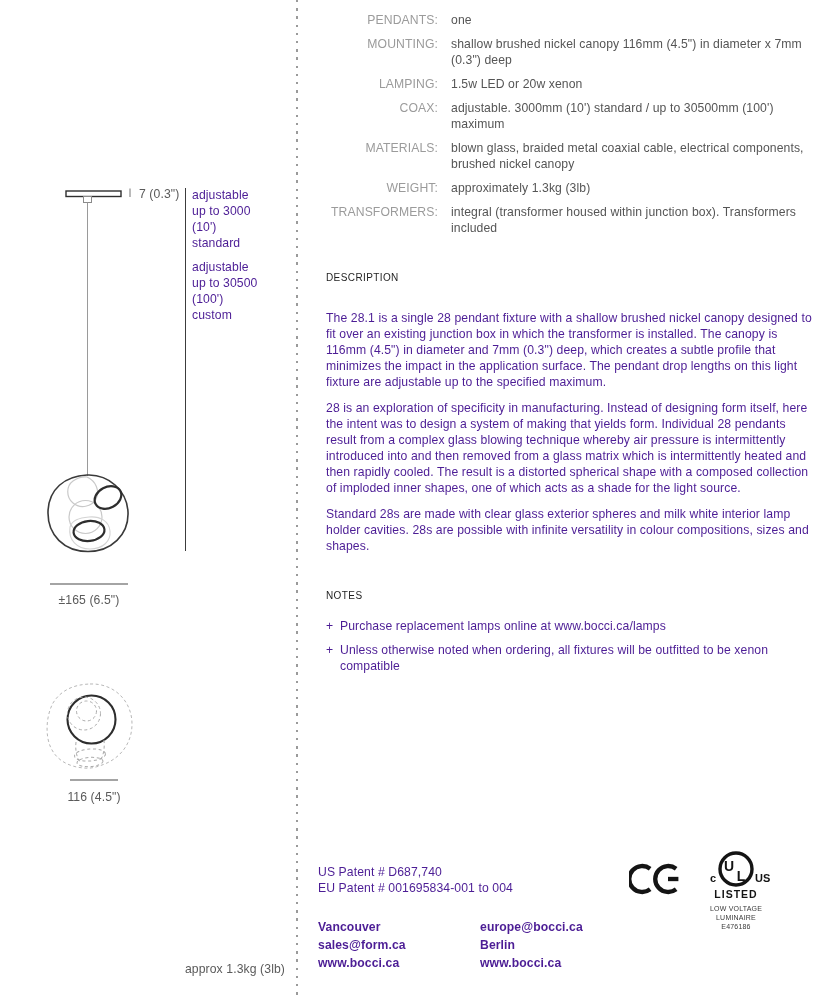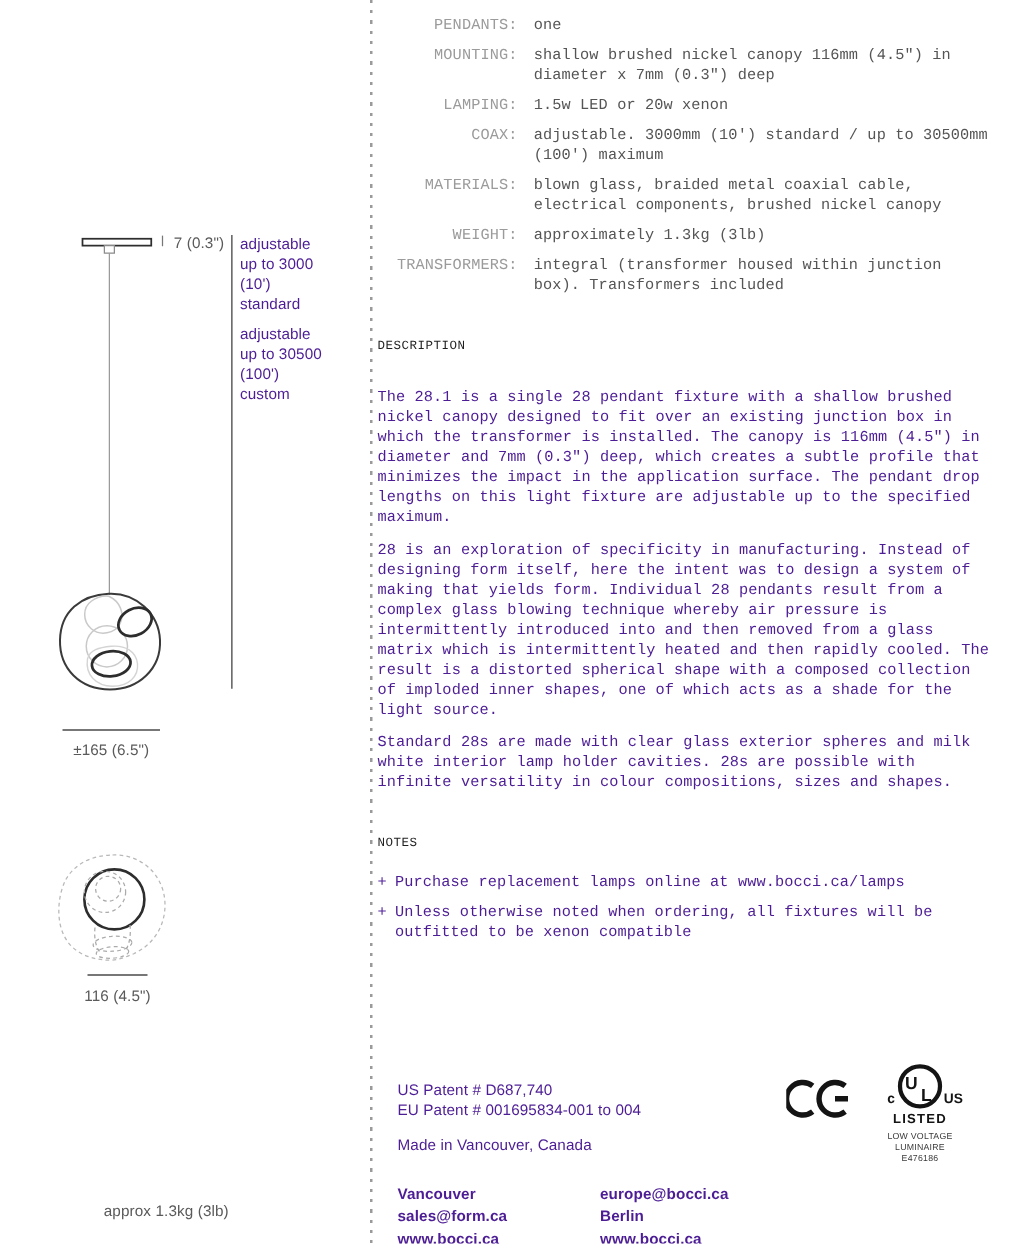--- a/index.html
+++ b/index.html
@@ -12,21 +12,21 @@
     overflow:hidden;
   }
   .txt{font-size:12.2px;line-height:16px;letter-spacing:.1px;color:#4c1d95;}
   .pre{white-space:pre-line;}
   .divider{
     position:absolute;left:296px;top:0;width:2px;height:995px;
     background:repeating-linear-gradient(to bottom,#9a9a9a 0px,#9a9a9a 2.5px,transparent 2.5px,transparent 8.2px);
   }
   .abs{position:absolute;}
   
-  .content-col{position:absolute;left:302px;top:12px;width:490px;font-family:Liberation Mono, monospace;}
+  .content-col{position:absolute;left:326px;top:12px;width:490px;}
   .spec-grid{
     display:grid;grid-template-columns:112px 1fr;
     column-gap:13px;row-gap:8px;
     font-size:12.2px;line-height:16px;letter-spacing:.1px;
   }
   .spec-label{color:#9b9b9b;text-align:right;}
   .spec-value{color:#555;}
   .section-heading{
     font-size:10px;line-height:16px;color:#1f1f1f;
     letter-spacing:.4px;margin:34px 0 0 0;font-weight:400;
@@ -95,21 +95,21 @@
   <div class="abs txt pre" style="left:192px;top:187px;">adjustable
 up to 3000
 (10')
 standard</div>
   <div class="abs txt pre" style="left:192px;top:259px;">adjustable
 up to 30500
 (100')
 custom</div>
   <div class="abs txt dim-label" style="left:39px;top:592px;width:100px;text-align:center;">±165 (6.5")</div>
   <div class="abs txt dim-label" style="left:44px;top:789px;width:100px;text-align:center;">116 (4.5")</div>
-  <div class="abs txt dim-label" style="left:83px;top:961px;width:190px;">approx 1.3kg (3lb)</div>
+  <div class="abs txt dim-label" style="left:95px;top:961px;width:190px;text-align:right;">approx 1.3kg (3lb)</div>
 
   <div class="content-col">
 
     <div class="spec-grid">
       <div class="spec-label">PENDANTS:</div>
       <div class="spec-value">one</div>
       <div class="spec-label">MOUNTING:</div>
       <div class="spec-value">shallow brushed nickel canopy 116mm (4.5") in diameter x 7mm (0.3") deep</div>
       <div class="spec-label">LAMPING:</div>
       <div class="spec-value">1.5w LED or 20w xenon</div>
@@ -137,21 +137,20 @@
       <div class="txt note-item">
         <span class="note-bullet">+</span>
         <span>Unless otherwise noted when ordering, all fixtures will be outfitted to be xenon compatible</span>
       </div>
     </div>
   </div>
 
   <div class="footer-left txt">
     <div>US Patent # D687,740</div>
     <div>EU Patent # 001695834-001 to 004</div>
-    <div class="made-in">Made in Vancouver, Canada</div>
     <div class="contacts">
       <div class="contact">
         <div class="c-line">Vancouver</div>
         <div class="c-line">sales@form.ca</div>
         <div class="c-line">www.bocci.ca</div>
       </div>
       <div class="contact">
         <div class="c-line">europe@bocci.ca</div>
         <div class="c-line">Berlin</div>
         <div class="c-line">www.bocci.ca</div>

